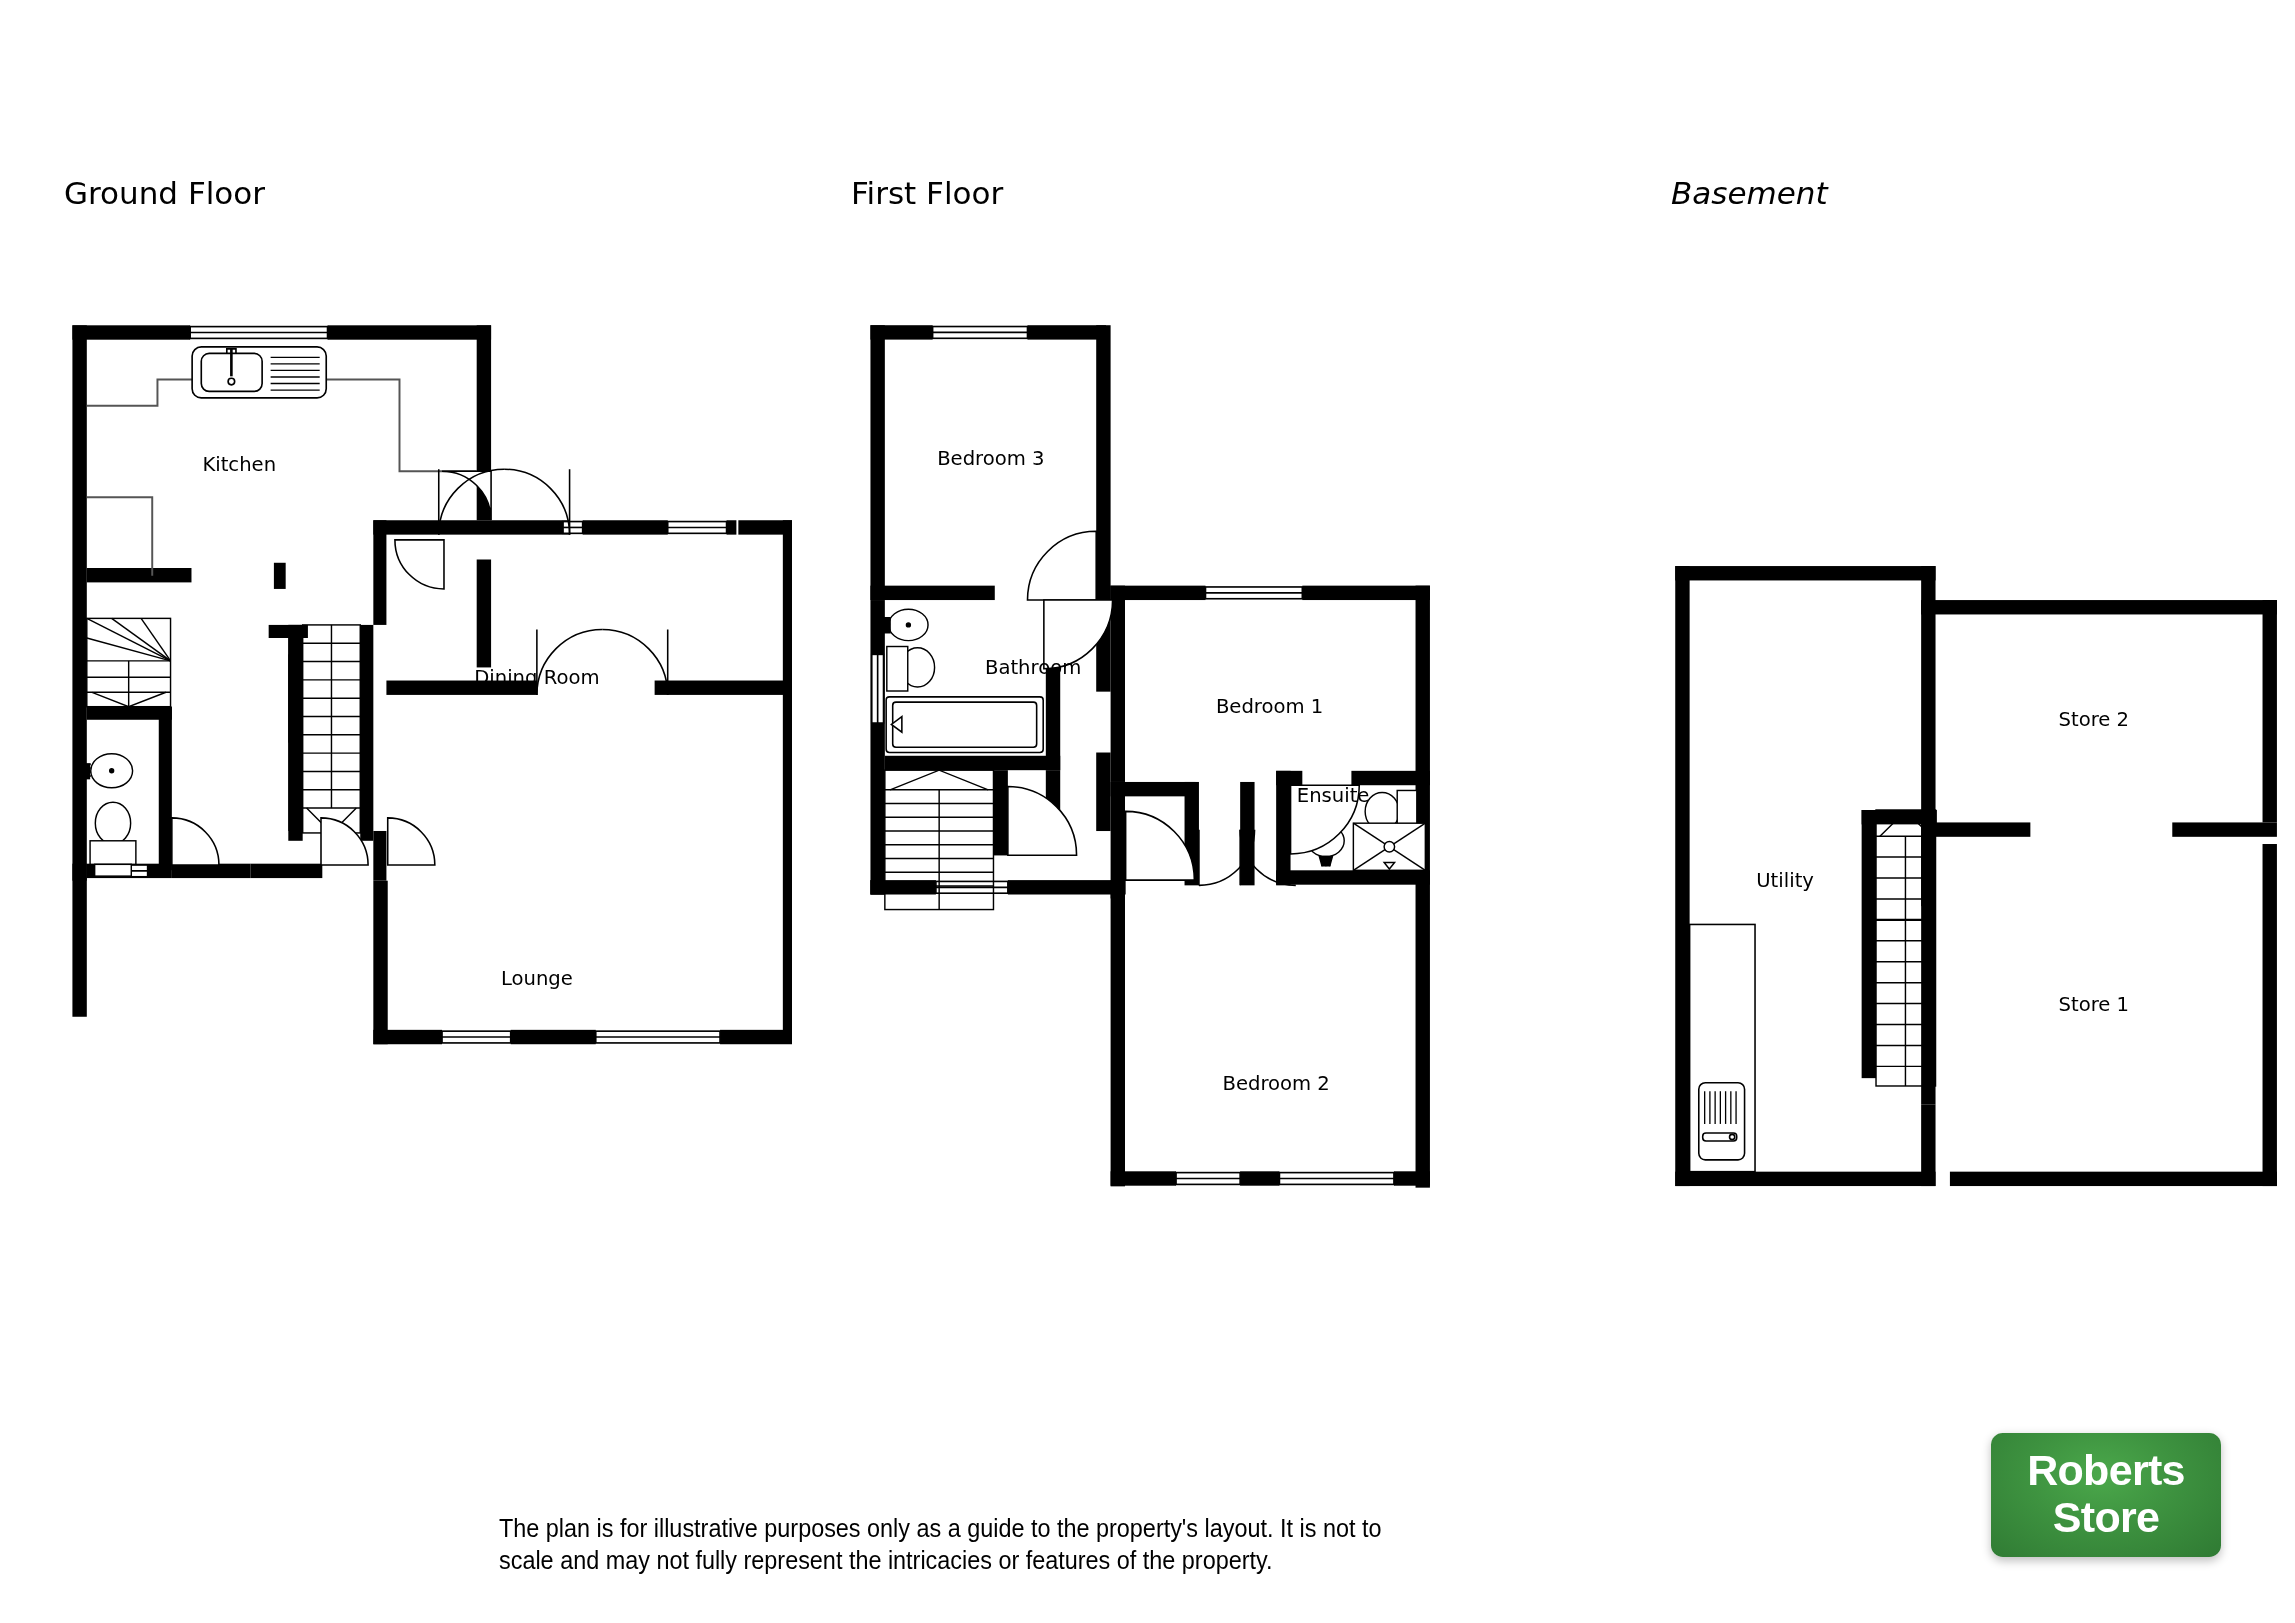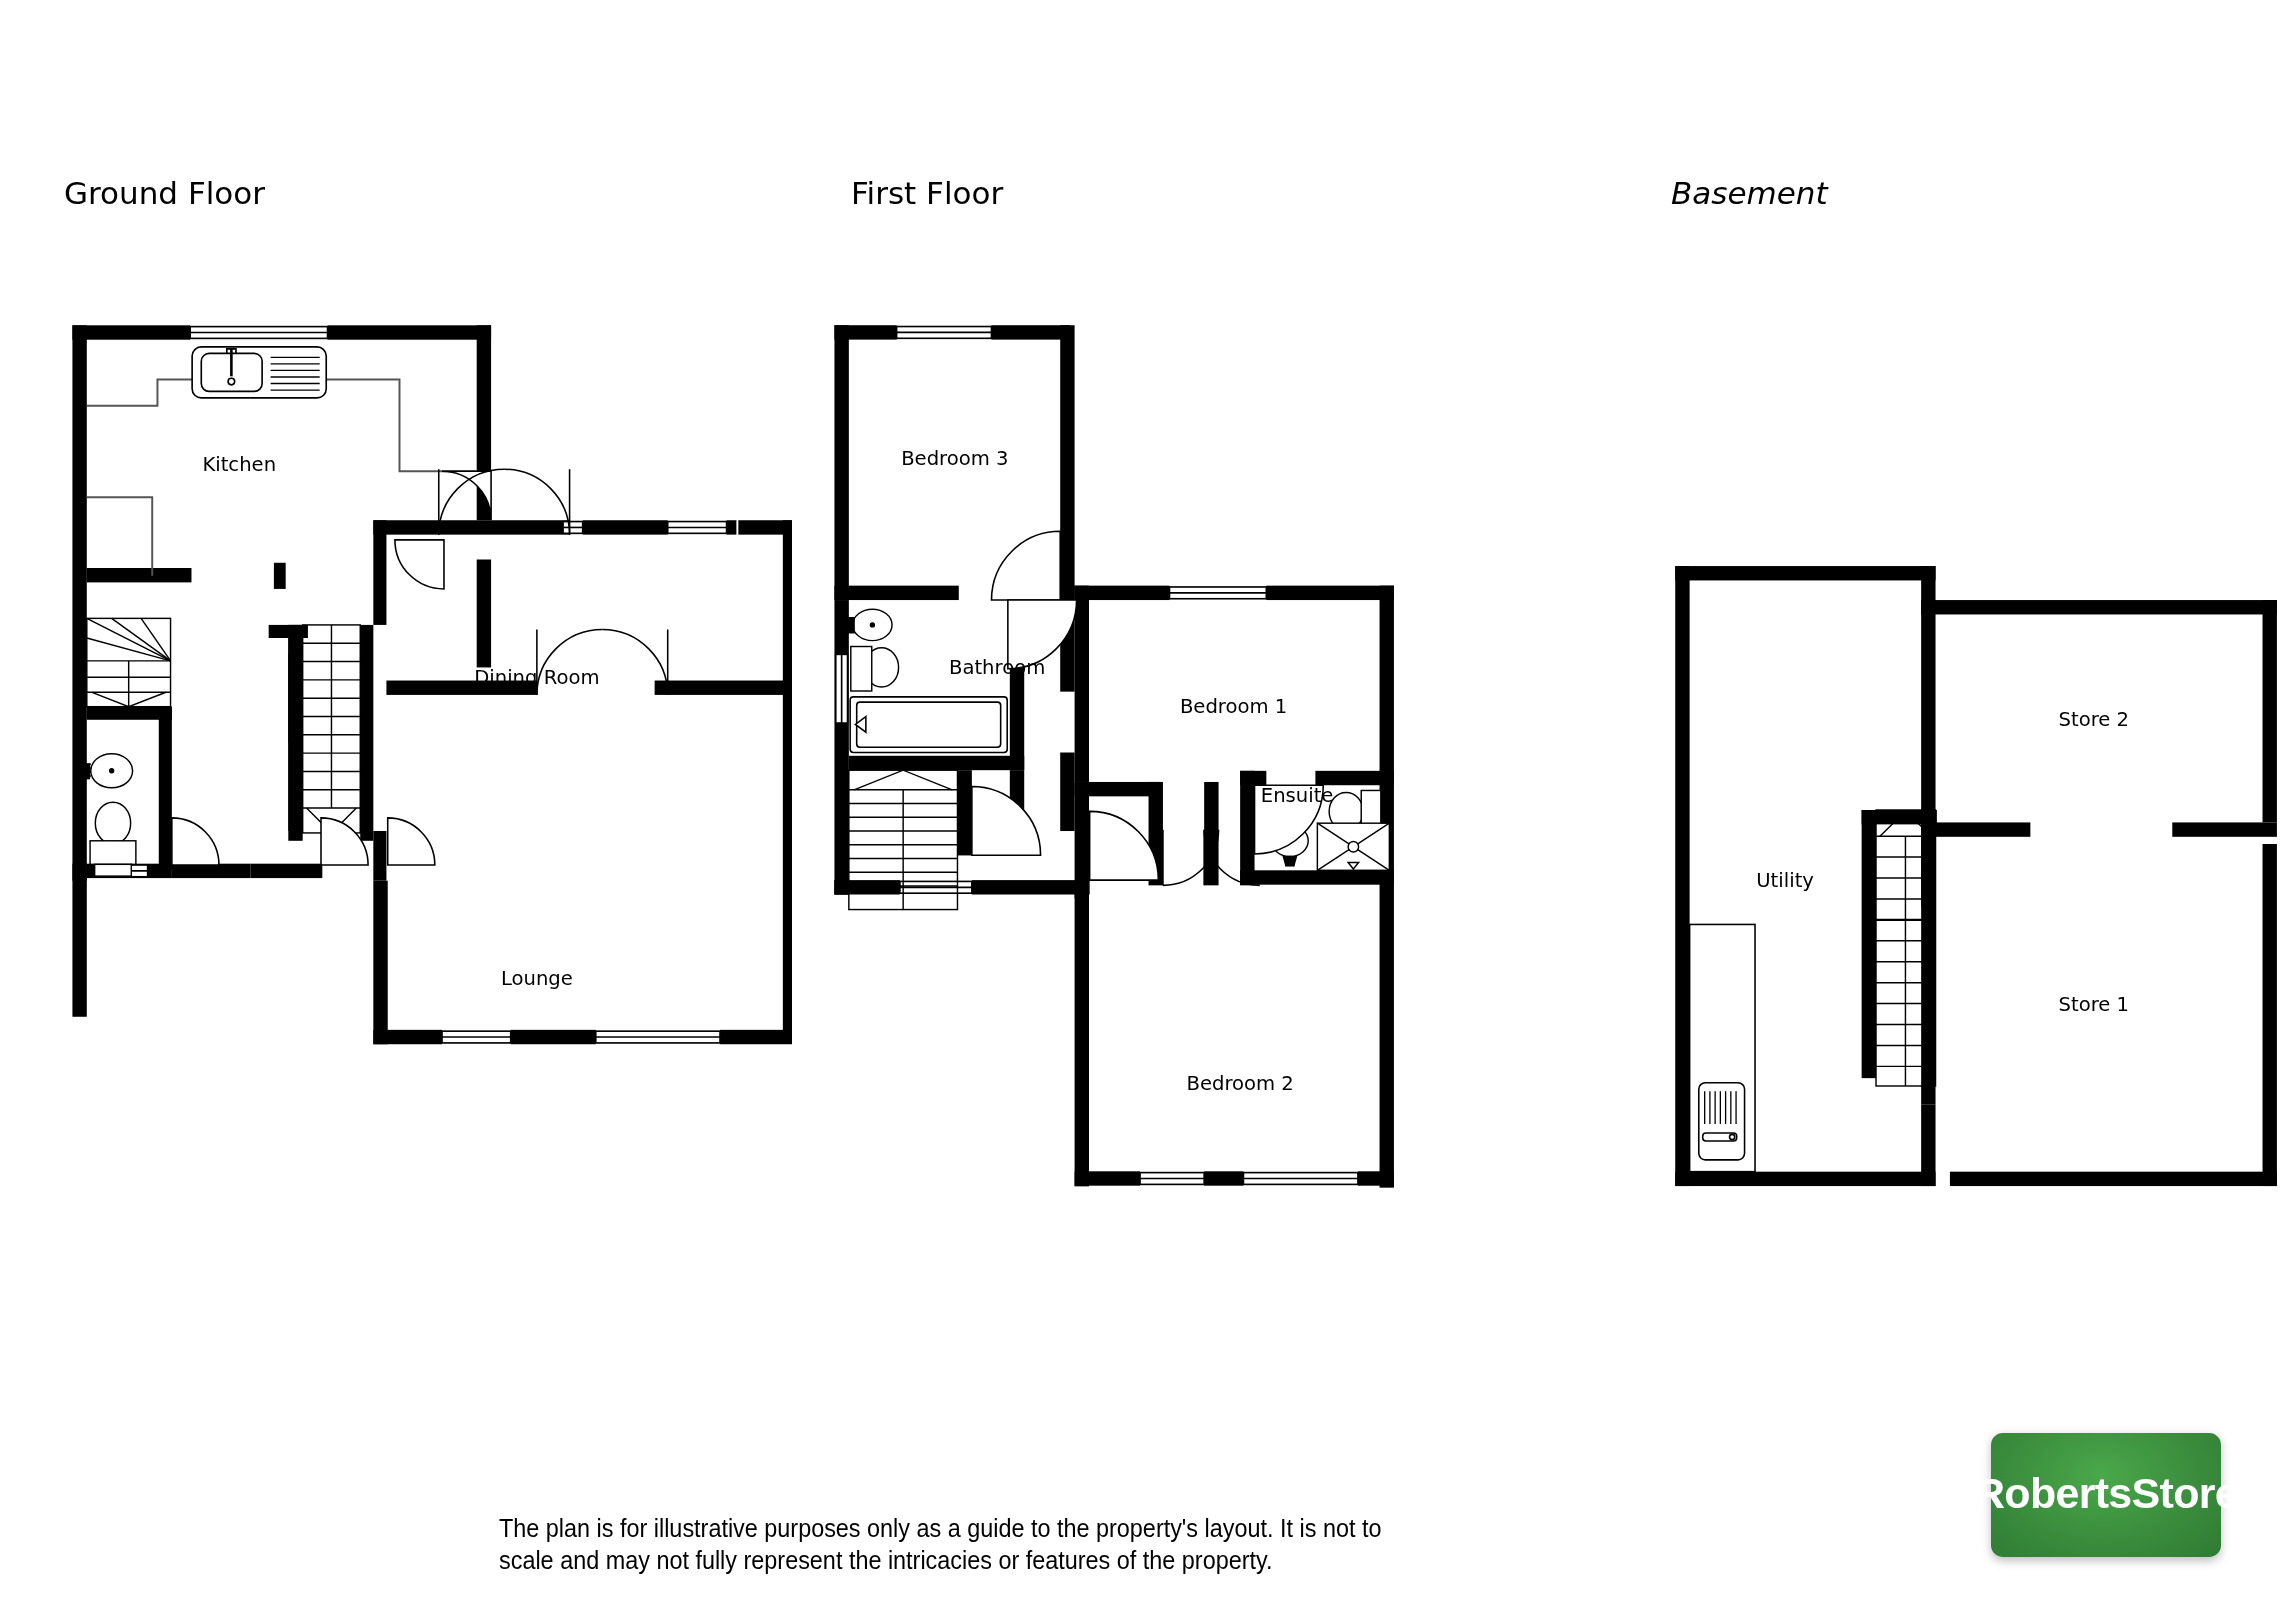--- a/index.html
+++ b/index.html
@@ -56,21 +56,21 @@
   #logo {
     position: absolute;
     left: 1991px;
     top: 1433px;
     width: 230px;
     height: 124px;
     border-radius: 11.8px;
     background: radial-gradient(ellipse at 48% 34%, #4ba84b 0%, #3e9340 42%, #2f7a33 100%);
     box-shadow: 0 3.9px 9.2px rgba(0,0,0,0.25), 0 0 0 4.6px #ffffff;
     display: flex;
-    flex-direction: row;
+    flex-direction: column;
     align-items: center;
     justify-content: center;
     box-sizing: border-box;
     padding: 3.9px 0 6.5px 0;
   }
   #logo span {
     color: #ffffff;
     font-family: "Liberation Sans", sans-serif;
     font-weight: bold;
     font-size: 43px;
@@ -254,21 +254,21 @@
     <line x1="810" y1="1062" x2="810" y2="962"></line>
     <line x1="1010" y1="1062" x2="1010" y2="962"></line>
   </g>
 
   <text class="room-label" x="355" y="720" text-anchor="middle">Kitchen</text>
   <text class="room-label" x="810" y="1045" text-anchor="middle">Dining Room</text>
   <text class="room-label" x="810" y="1505" text-anchor="middle">Lounge</text>
 </svg>
 </div>
 
-<div class="plan" id="plan-first" style="left:782px; top:0px;text-align:right;">
+<div class="plan" id="plan-first" style="left:818px; top:0px;text-align:right;">
 <svg width="720" height="1276" viewBox="0 0 1100 1950" xmlns="http://www.w3.org/2000/svg">
   <g fill="#000000">
 
     <rect x="80" y="497" width="22" height="420"></rect>
     <rect x="80" y="497" width="95" height="22"></rect>
     <rect x="320" y="497" width="120" height="22"></rect>
     <rect x="425" y="497" width="22" height="420"></rect>
 
     <rect x="80" y="895" width="190" height="22"></rect>
     <rect x="345" y="895" width="102" height="22"></rect>

